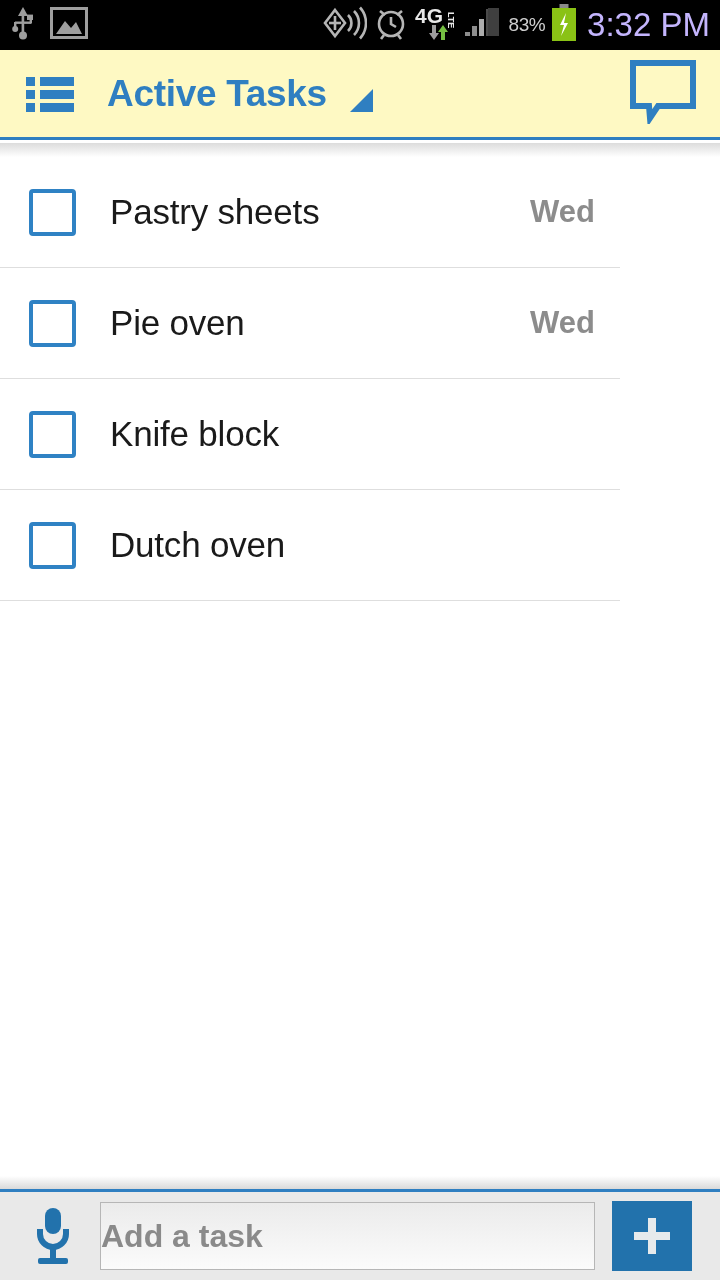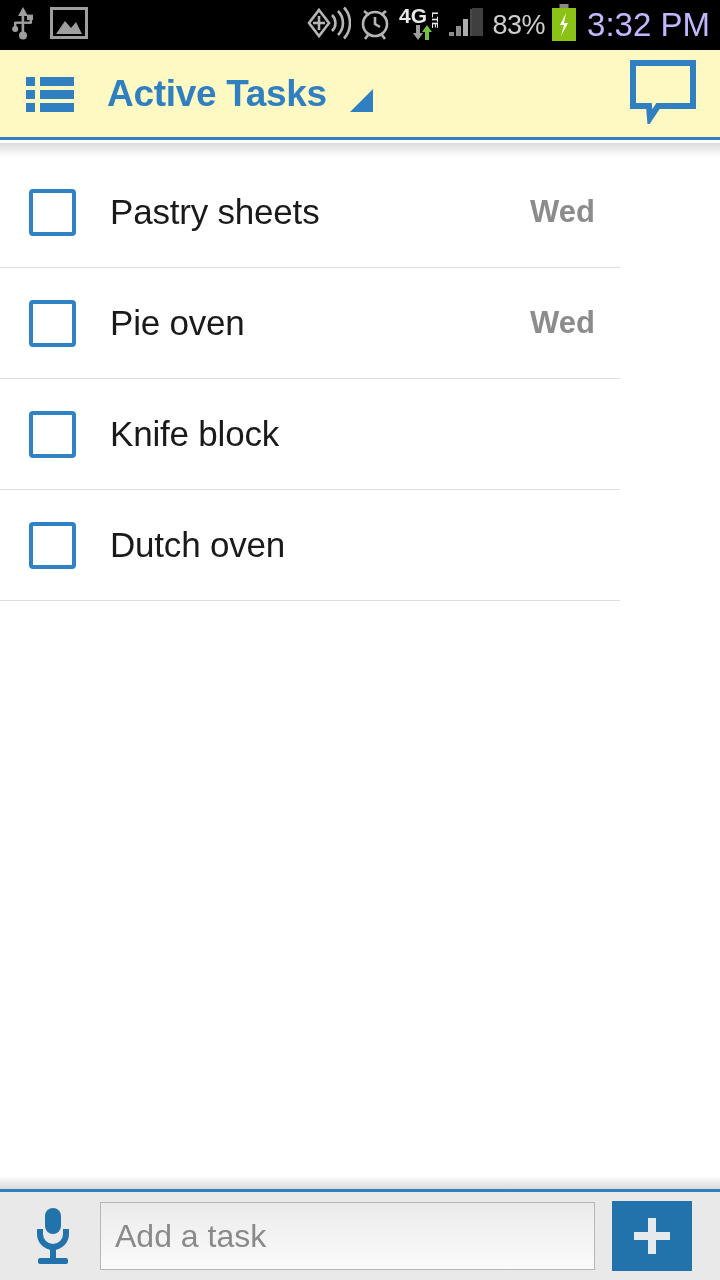--- a/index.html
+++ b/index.html
@@ -14,21 +14,21 @@
   
   .statusbar {
     position:absolute; top:0; left:0; width:720px; height:50px;
     background:#000; display:flex; align-items:center;
   }
   .sb-left { display:flex; align-items:center; gap:14px; padding-left:10px; }
   .sb-right {
     margin-left:auto; display:flex; align-items:center; gap:6px; padding-right:10px;
   }
   .sb-batt-pct {
-    color:#cfcfcf; font-size:27px; letter-spacing:-0.5px;
+    color:#cfcfcf; font-size:19px; letter-spacing:-0.5px;
     font-family:"Liberation Sans", sans-serif;
   }
   .sb-clock {
     color:#c4b5fd; font-size:33px; letter-spacing:0px; padding-left:4px;
     font-family:"Liberation Sans", sans-serif;
   }
 
   
   .actionbar {
     position:absolute; top:50px; left:0; width:720px; height:90px;
@@ -78,22 +78,23 @@
     position:absolute; bottom:91px; left:0; width:720px; height:13px;
     background:linear-gradient(to top, rgba(120,120,120,0.28), rgba(255,255,255,0));
     pointer-events:none;
   }
   .bb-mic { margin-left:28px; width:50px; height:58px; flex:none; }
   .bb-input {
     margin-left:22px; width:495px; height:68px;
     background:linear-gradient(to bottom, #ebebeb, #fbfbfb);
     border:1px solid #b6b6b6;
     display:flex; align-items:center;
-    font-size:32px; color:#8a8a8a; padding-left:14px;
-    font-family:"Liberation Sans", sans-serif;
+    font-size:32px; color:#8a8a8a; 
+    font-family:"Liberation Sans", sans-serif;
+    font-weight:bold;
   }
   .bb-add {
     margin-left:17px; width:80px; height:70px; background:#2272ac;
     display:flex; align-items:center; justify-content:center; flex:none;
   }
 </style>
 </head>
 <body>
 
 <div id="screen">

